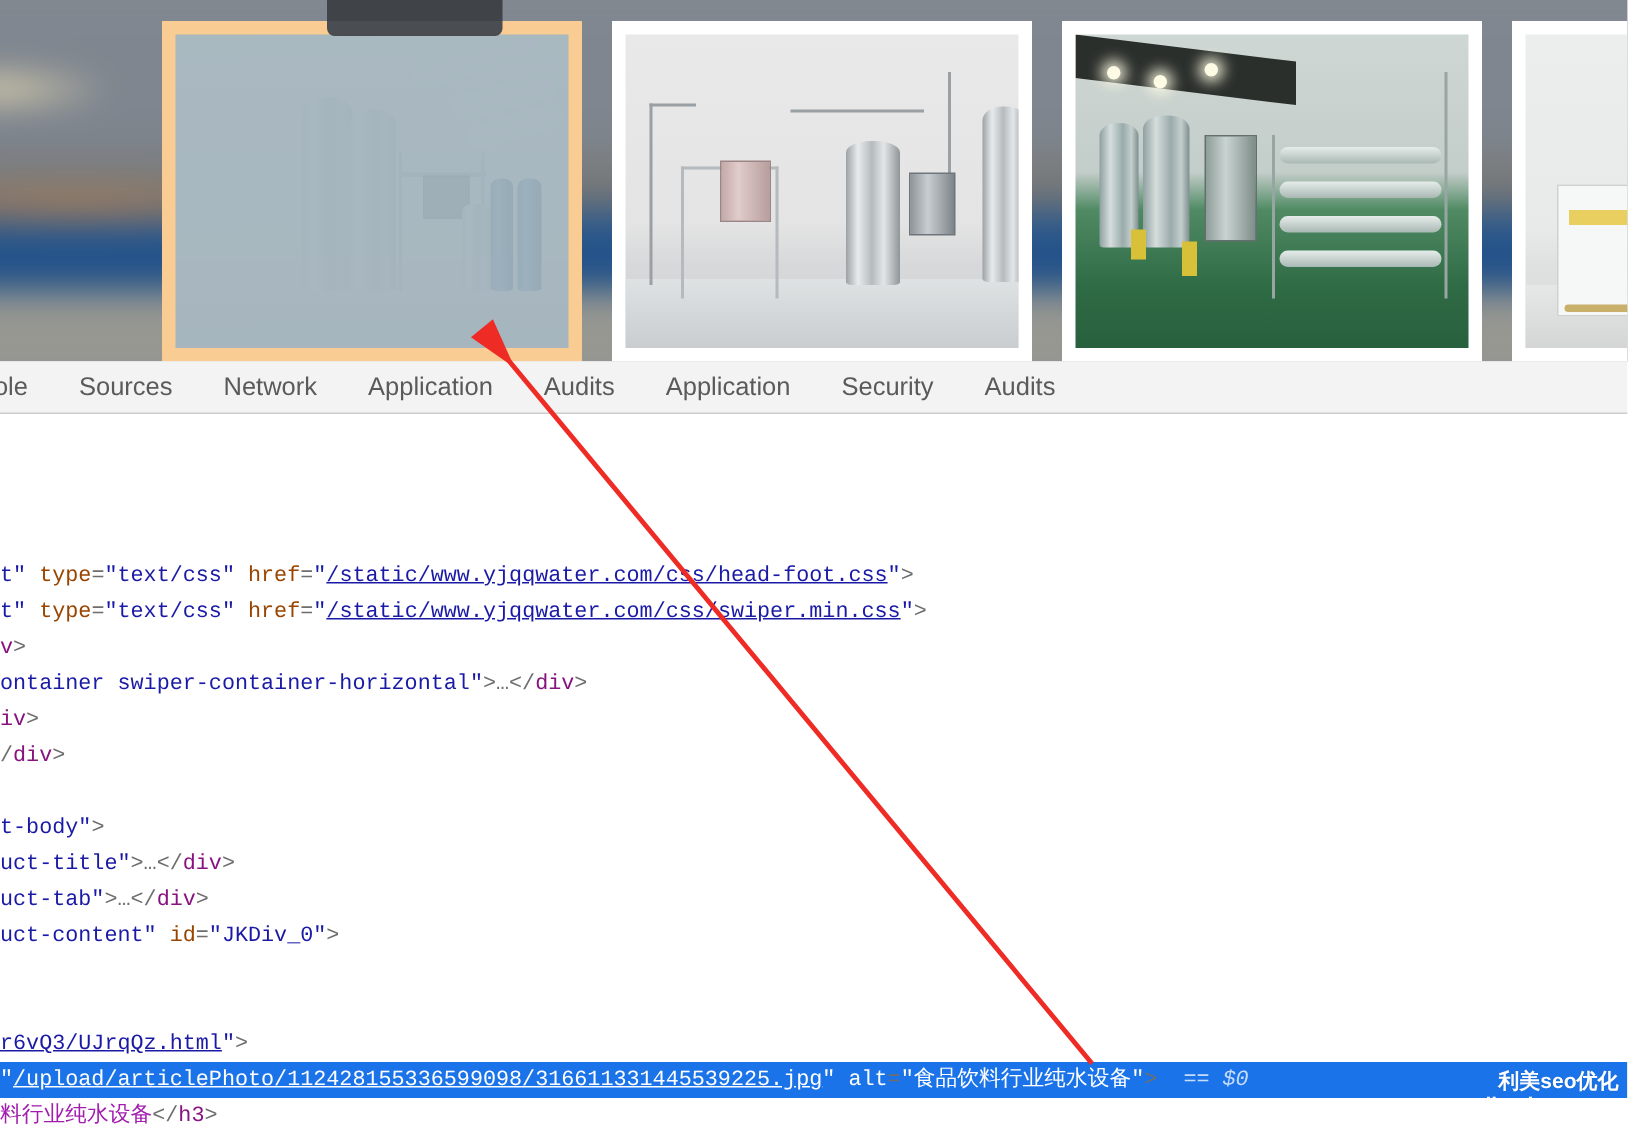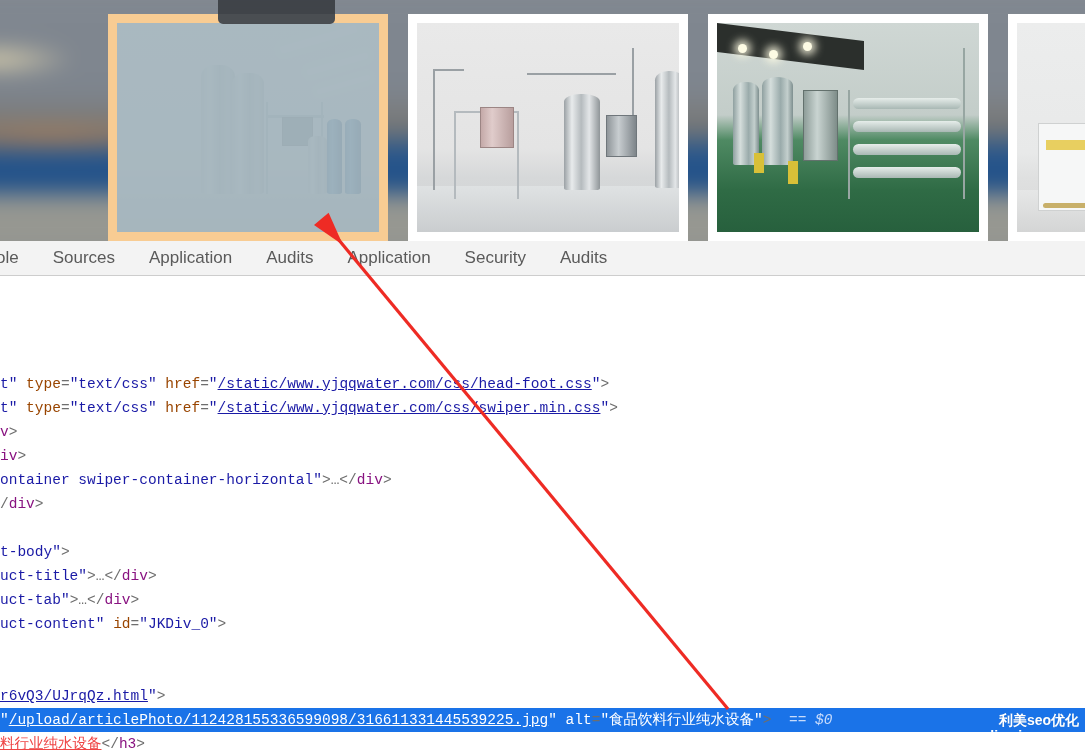--- a/index.html
+++ b/index.html
@@ -237,21 +237,21 @@
     height: 24px;
     overflow: hidden;
   }
   .code-line.blank { height: 24px; }
   .tok-tagname { color: #881280; }
   .tok-attr    { color: #994500; }
   .tok-val     { color: #1a1aa6; }
   .tok-gray    { color: #6e6e6e; }
   .tok-link    { color: #1a1aa6; text-decoration: underline; }
   .tok-ellipsis{ color: #6e6e6e; }
-  .tok-cn      { color: #ef4444; text-decoration: underline; }
+  .tok-cn      { color: #a21caf; }
 
   .code-line.selected {
     background: #1a73e8;
     color: #ffffff;
     position: relative;
   }
   .code-line.selected .tok-attr,
   .code-line.selected .tok-val,
   .code-line.selected .tok-tagname,
   .code-line.selected .tok-punc,
@@ -378,33 +378,34 @@
         <span class="dim"></span>
       </div>
     </div>
   </div>
 
   <div class="devtools">
 
     <div class="dt-tabbar">
       <div class="dt-tab first">nsole</div>
       <div class="dt-tab">Sources</div>
+      <div class="dt-tab">Network</div>
       <div class="dt-tab">Application</div>
       <div class="dt-tab">Audits</div>
       <div class="dt-tab">Application</div>
       <div class="dt-tab">Security</div>
       <div class="dt-tab">Audits</div>
     </div>
 
     <div class="dt-elements" id="elements-tree">
         <div class="code-line"><span class="tok-val">t" </span><span class="tok-attr">type</span><span class="tok-gray">=</span><span class="tok-val">"text/css"</span><span class="tok-gray"> </span><span class="tok-attr">href</span><span class="tok-gray">=</span><span class="tok-val">"</span><span class="tok-link">/static/www.yjqqwater.com/css/head-foot.css</span><span class="tok-val">"</span><span class="tok-gray">&gt;</span></div>
         <div class="code-line"><span class="tok-val">t" </span><span class="tok-attr">type</span><span class="tok-gray">=</span><span class="tok-val">"text/css"</span><span class="tok-gray"> </span><span class="tok-attr">href</span><span class="tok-gray">=</span><span class="tok-val">"</span><span class="tok-link">/static/www.yjqqwater.com/css/swiper.min.css</span><span class="tok-val">"</span><span class="tok-gray">&gt;</span></div>
         <div class="code-line"><span class="tok-tagname">v</span><span class="tok-gray">&gt;</span></div>
+        <div class="code-line"><span class="tok-val">ontainer swiper-container-horizontal"</span><span class="tok-gray">&gt;</span><span class="tok-ellipsis">…</span><span class="tok-gray">&lt;/</span><span class="tok-tagname">div</span><span class="tok-gray">&gt;</span></div>
         <div class="code-line"><span class="tok-tagname">iv</span><span class="tok-gray">&gt;</span></div>
-        <div class="code-line"><span class="tok-val">ontainer swiper-container-horizontal"</span><span class="tok-gray">&gt;</span><span class="tok-ellipsis">…</span><span class="tok-gray">&lt;/</span><span class="tok-tagname">div</span><span class="tok-gray">&gt;</span></div>
         <div class="code-line"><span class="tok-gray">/</span><span class="tok-tagname">div</span><span class="tok-gray">&gt;</span></div>
         <div class="code-line blank"></div>
         <div class="code-line"><span class="tok-val">t-body"</span><span class="tok-gray">&gt;</span></div>
         <div class="code-line"><span class="tok-val">uct-title"</span><span class="tok-gray">&gt;</span><span class="tok-ellipsis">…</span><span class="tok-gray">&lt;/</span><span class="tok-tagname">div</span><span class="tok-gray">&gt;</span></div>
         <div class="code-line"><span class="tok-val">uct-tab"</span><span class="tok-gray">&gt;</span><span class="tok-ellipsis">…</span><span class="tok-gray">&lt;/</span><span class="tok-tagname">div</span><span class="tok-gray">&gt;</span></div>
         <div class="code-line"><span class="tok-val">uct-content"</span><span class="tok-gray"> </span><span class="tok-attr">id</span><span class="tok-gray">=</span><span class="tok-val">"JKDiv_0"</span><span class="tok-gray">&gt;</span></div>
         <div class="code-line blank"></div>
         <div class="code-line blank"></div>
         <div class="code-line"><span class="tok-link">r6vQ3/UJrqQz.html</span><span class="tok-val">"</span><span class="tok-gray">&gt;</span></div>
         <div class="code-line selected"><span class="tok-val">"</span><span class="tok-link">/upload/articlePhoto/112428155336599098/316611331445539225.jpg</span><span class="tok-val">"</span><span class="tok-gray"> </span><span class="tok-attr">alt</span><span class="tok-gray">=</span><span class="tok-val">"食品饮料行业纯水设备"</span><span class="tok-gray">&gt;</span><span class="tok-gray">  </span><span class="eqdollar">== $0</span></div>

